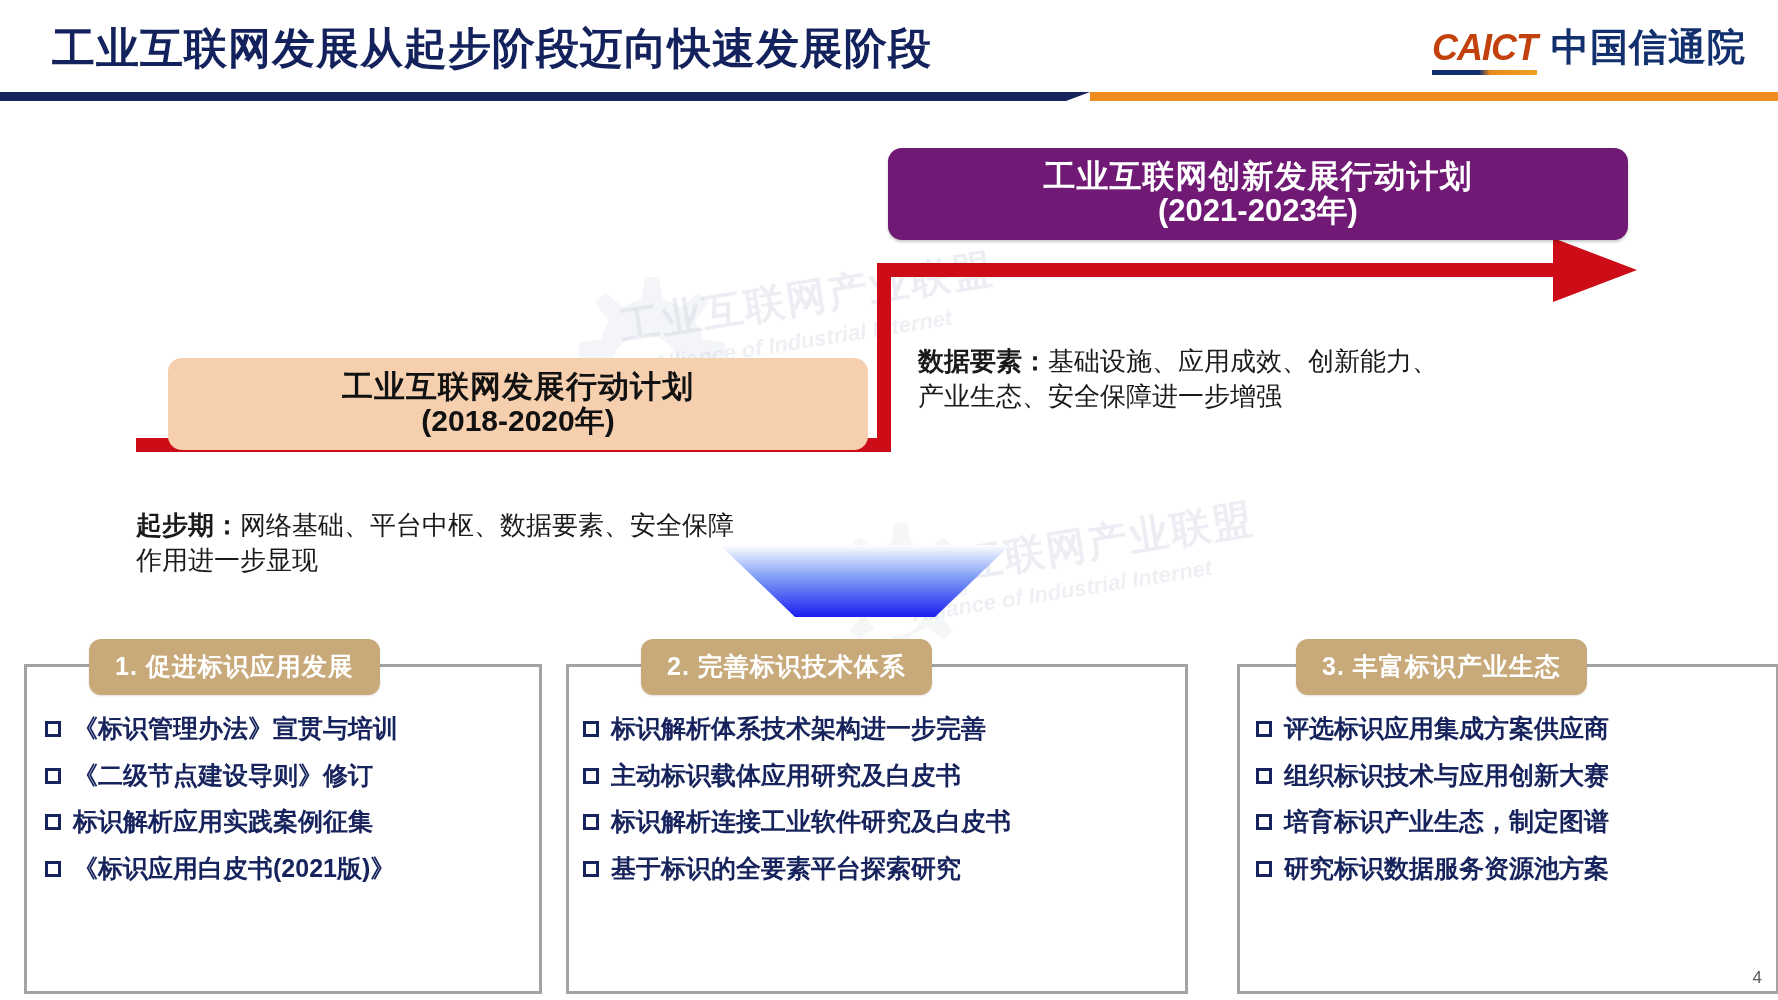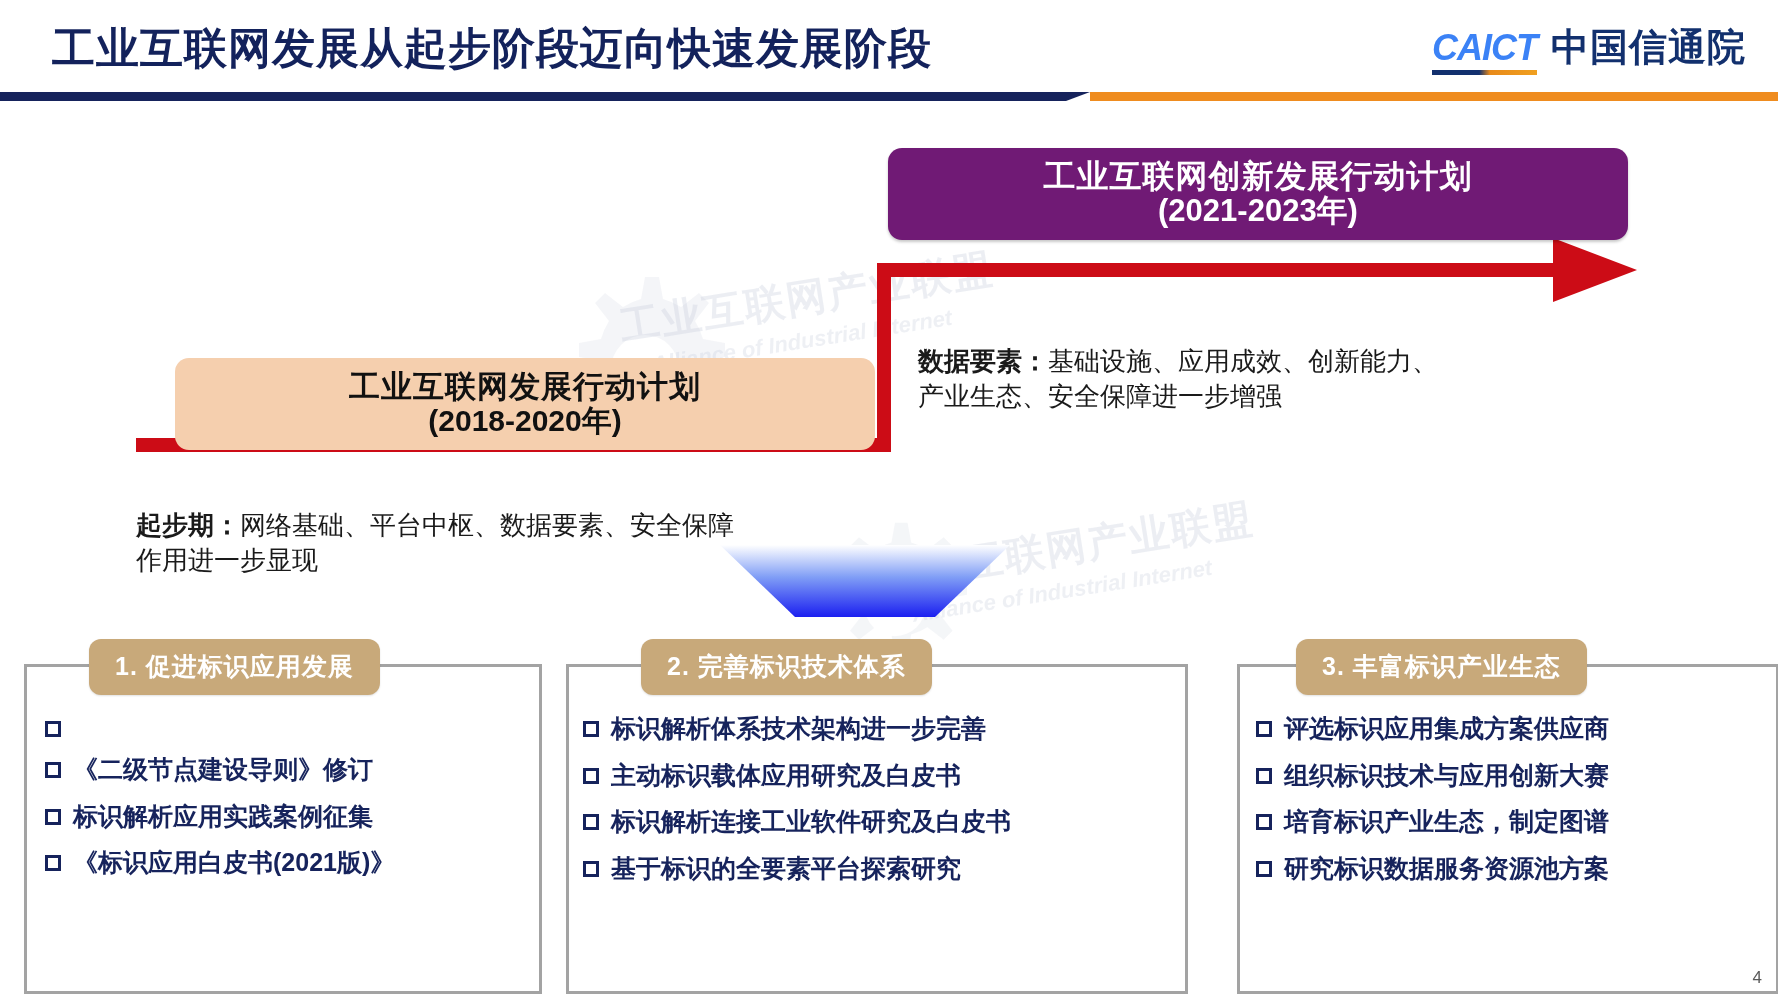--- a/index.html
+++ b/index.html
@@ -39,21 +39,21 @@
     display: flex;
     align-items: baseline;
     gap: 14px;
   }
   .logo-caict {
     position: relative;
     font-size: 36px;
     font-weight: bold;
     font-style: italic;
     letter-spacing: -1px;
-    color: #3b82f6;
+    color: #c2410c;
     padding-bottom: 6px;
   }
   .logo-underline {
     position: absolute;
     left: 0; bottom: 0;
     width: 100%;
     height: 5px;
     background: linear-gradient(90deg, #12306e 0%, #12306e 45%, #e88a1a 55%, #f0a020 100%);
   }
   .logo-cn {
@@ -135,21 +135,20 @@
     position: absolute;
     left: 168px; top: 358px;
     width: 700px; height: 92px;
     background: #f5cfae;
     border-radius: 14px;
     display: flex;
     flex-direction: column;
     align-items: center;
     justify-content: center;
     color: #111111;
-    margin-left: 7px;
   }
   .orange-banner .l1 {
     font-size: 31px;
     font-weight: bold;
     letter-spacing: 1px;
     line-height: 1.08;
   }
   .orange-banner .l2 {
     font-size: 30px;
     font-weight: bold;
@@ -334,20 +333,21 @@
   </svg>
 </div>
 
 <div class="panels">
 
   <div class="panel panel-1">
     <div class="panel-header ph-1">1. 促进标识应用发展</div>
     <div class="panel-body">
       <div class="bullet-row">
         <span class="bullet-box"></span>
+        <span>《标识管理办法》宣贯与培训</span>
       </div>
       <div class="bullet-row">
         <span class="bullet-box"></span>
         <span>《二级节点建设导则》修订</span>
       </div>
       <div class="bullet-row">
         <span class="bullet-box"></span>
         <span>标识解析应用实践案例征集</span>
       </div>
       <div class="bullet-row">

